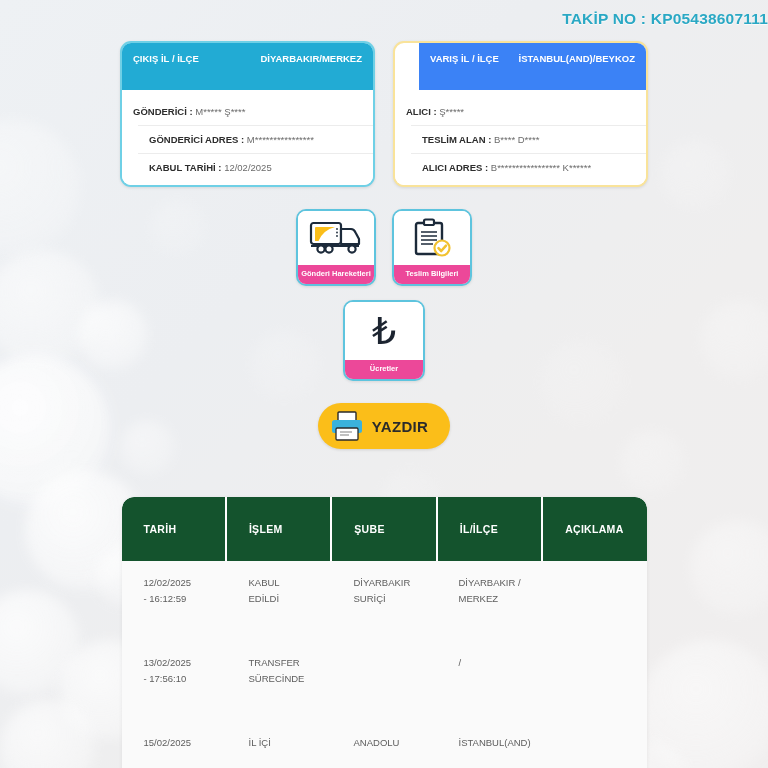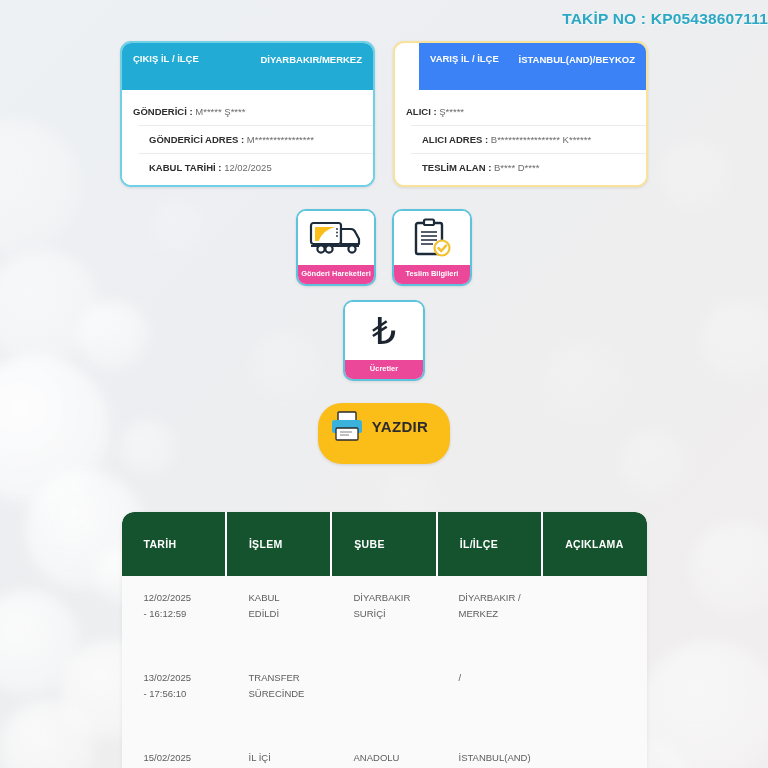--- a/index.html
+++ b/index.html
@@ -63,21 +63,21 @@
     overflow: hidden;
     background: #fff;
     box-shadow: 0 1px 3px rgba(0,0,0,0.10);
   }
   .info-card.cyan  { border: 2px solid #6fd0e6; }
   .info-card.amber { border: 2px solid #f9e39a; }
 
   .card-head {
     display: flex;
     justify-content: space-between;
-    align-items: center;
+    align-items: flex-start;
     padding: 9px 11px 24px 11px;
     min-height: 46px;
   }
   .info-card.cyan  .card-head { background: #22ABD4; }
   .info-card.amber .card-head { background: #3b82f6; margin-left: 24px; }
 
   .card-head-label {
     font-size: 9.5px;
     font-weight: 700;
     color: #ffffff;
@@ -158,21 +158,21 @@
     display: flex;
     justify-content: center;
     margin-top: 22px;
   }
   #yazdir-button {
     display: flex;
     align-items: center;
     gap: 8px;
     background: #FBBE19;
     border-radius: 24px;
-    padding: 7px 22px 22px 12px;
+    padding: 7px 22px 7px 12px;
     cursor: pointer;
     box-shadow: 0 1px 3px rgba(0,0,0,0.12);
   }
   #yazdir-label {
     font-size: 15px;
     font-weight: 700;
     color: #2b2b2b;
     letter-spacing: 0.3px;
   }
 
@@ -284,26 +284,26 @@
         <div class="card-head-label">VARIŞ İL /
 İLÇE</div>
         <div class="card-head-value">İSTANBUL(AND)/BEYKOZ</div>
       </div>
       <div class="card-body">
         <div class="card-row">
           <span class="k">ALICI :</span>
           <span class="v">Ş*****</span>
         </div>
         <div class="card-row">
+          <span class="k">TESLİM ALAN :</span>
+          <span class="v">B**** D****</span>
+        </div>
+        <div class="card-row">
           <span class="k">ALICI ADRES :</span>
           <span class="v">B***************** K******</span>
-        </div>
-        <div class="card-row">
-          <span class="k">TESLİM ALAN :</span>
-          <span class="v">B**** D****</span>
         </div>
       </div>
     </div>
 
   </div>
 
   <div id="icon-buttons">
 
     <div class="icon-btn">
       <div class="glyph">

